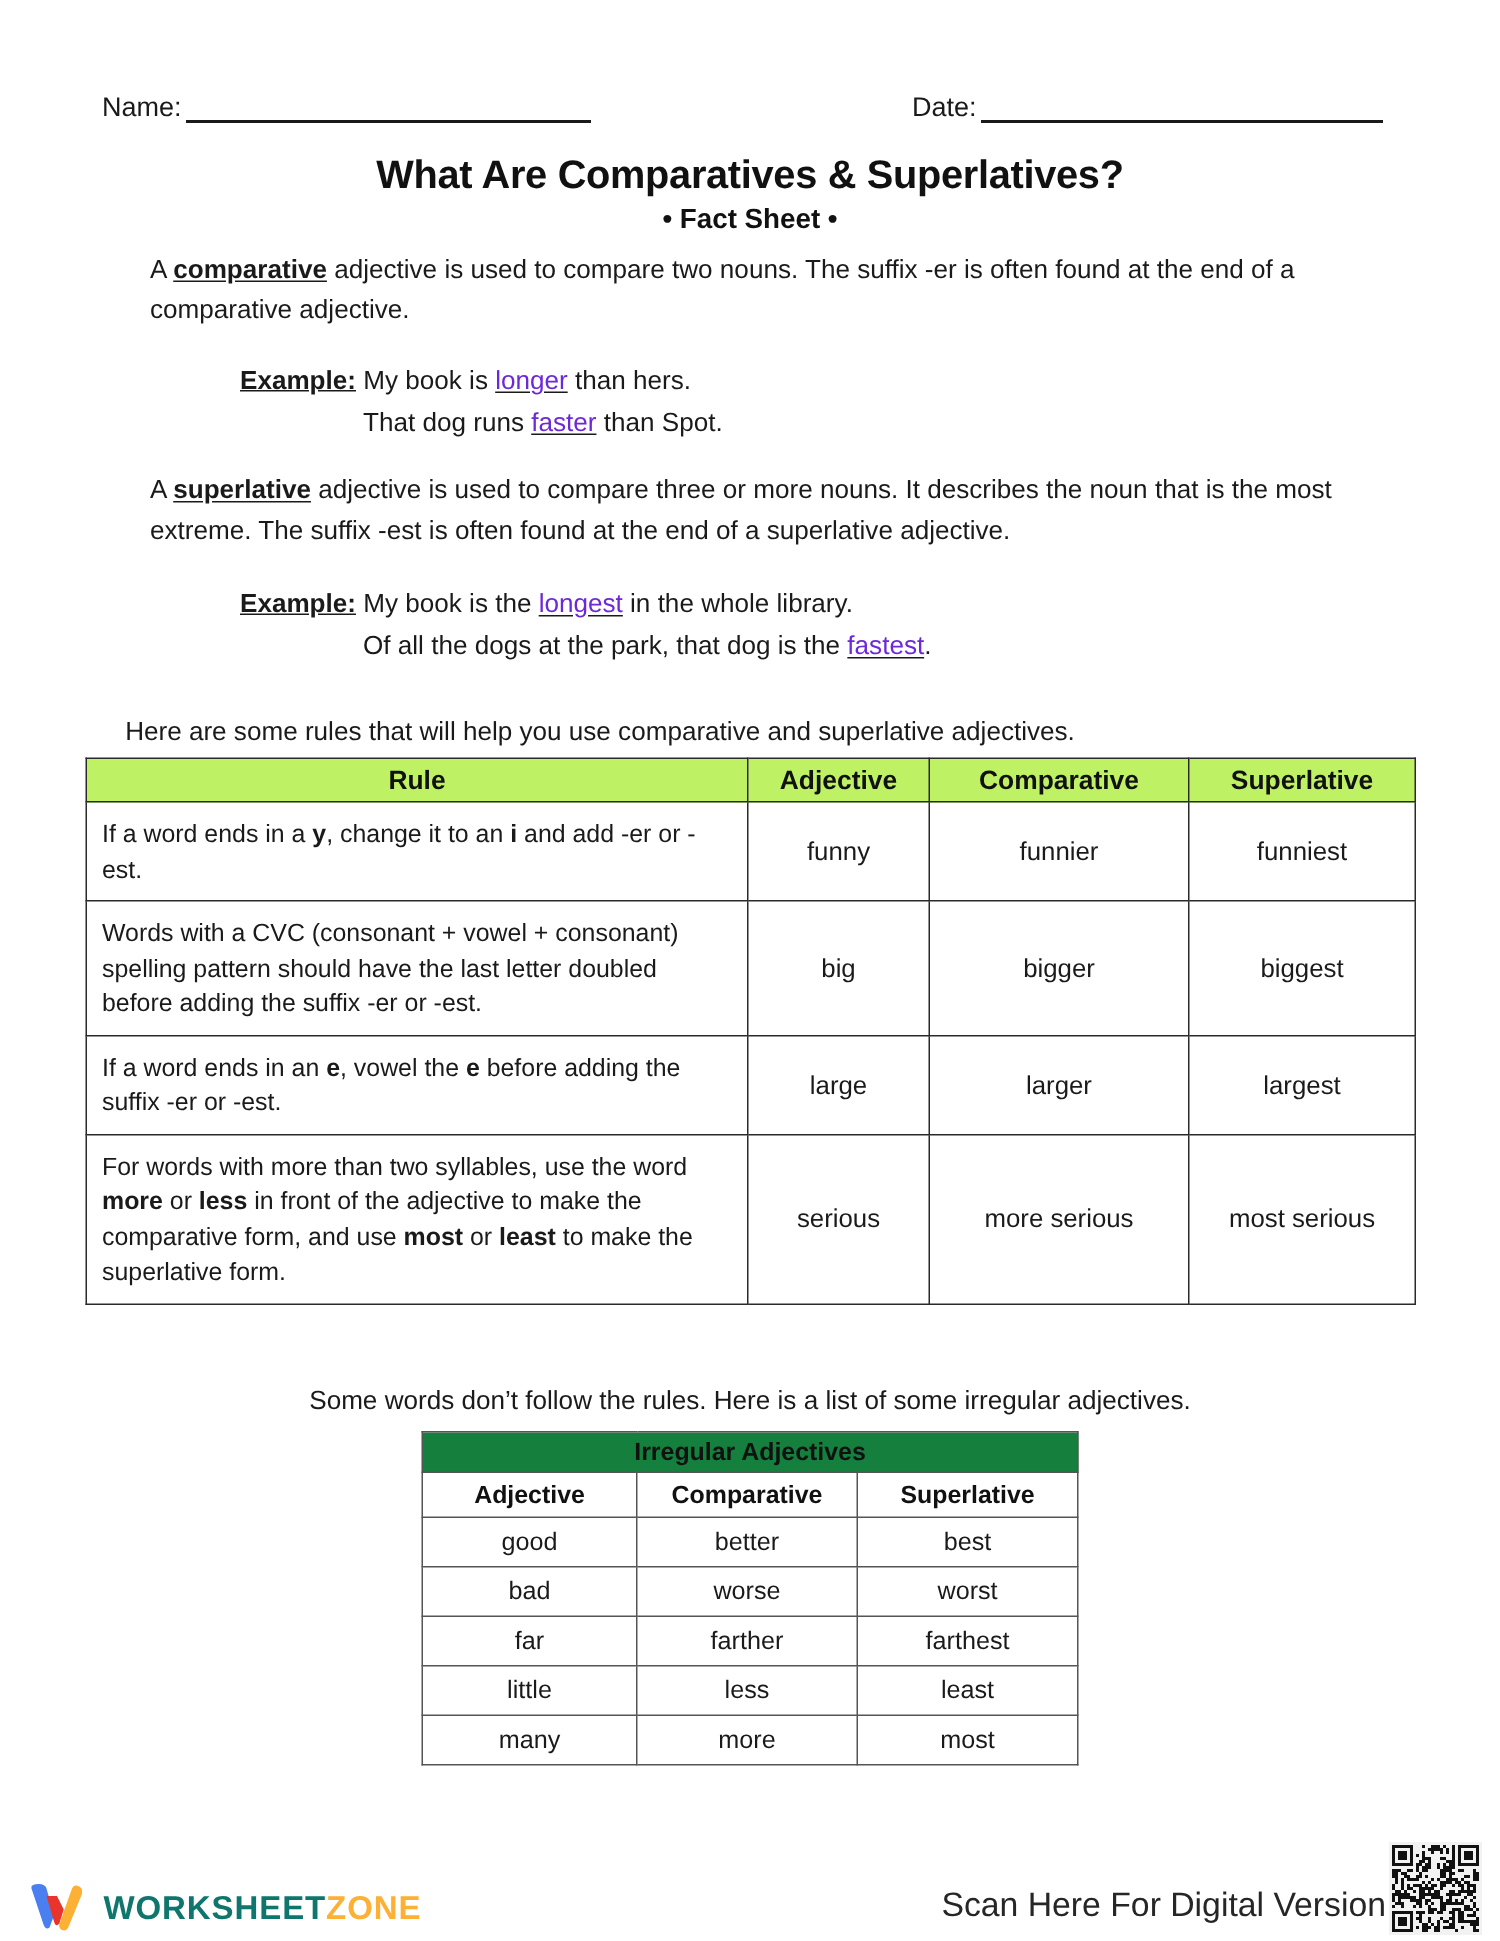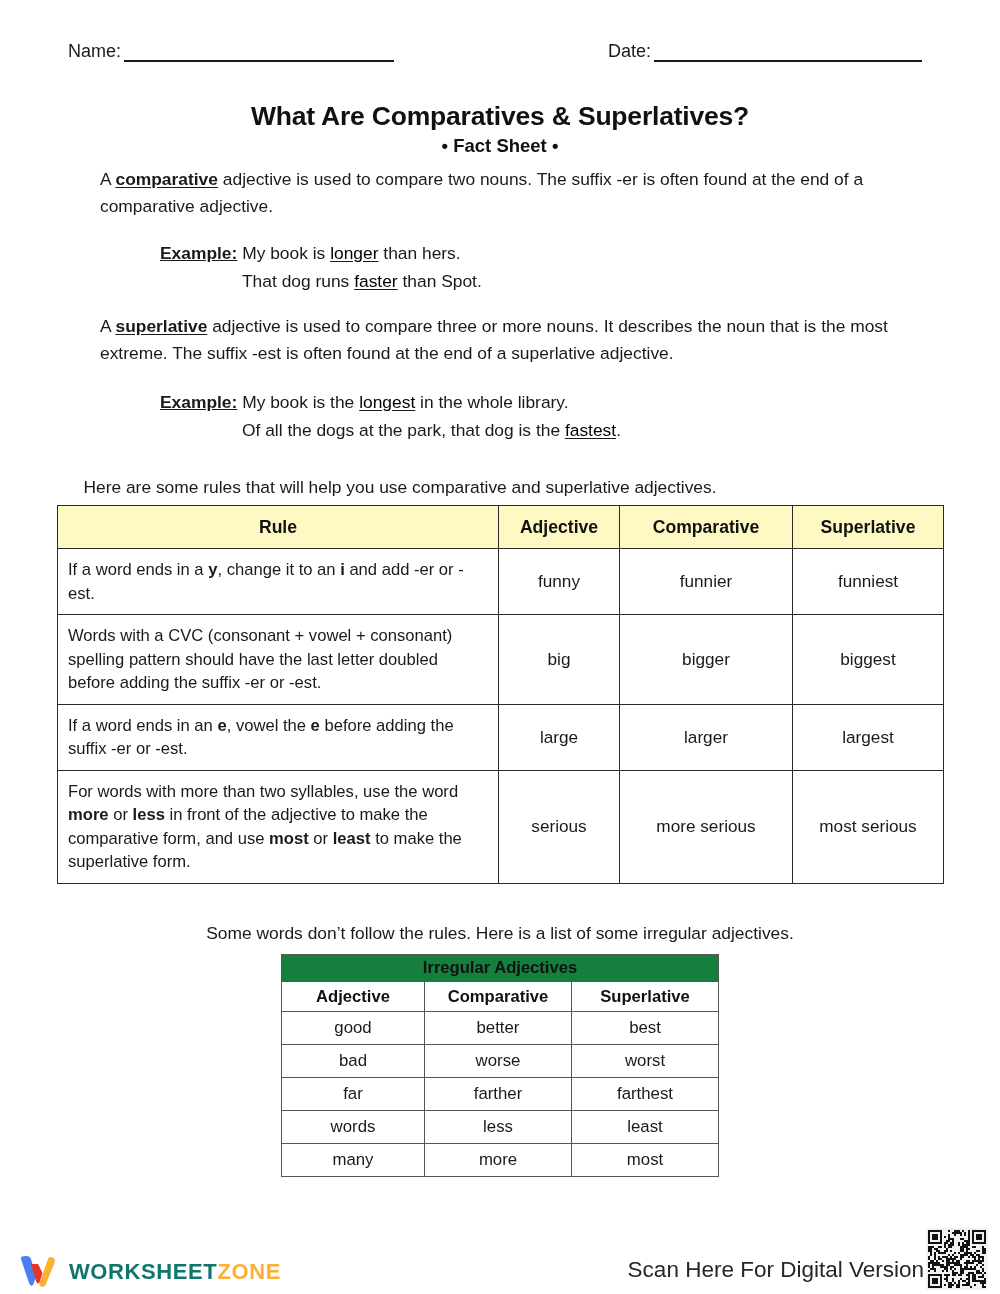--- a/index.html
+++ b/index.html
@@ -20,21 +20,21 @@
   .page {
     position: relative;
     width: 1000px;
     height: 1294px;
     padding: 0;
   }
 
   
   .namedate {
     position: absolute;
-    top: 32px;
+    top: 52px;
     left: 68px;
     right: 78px;
     height: 30px;
     display: flex;
     align-items: flex-end;
   }
   .nd-group { display: flex; align-items: flex-end; }
   .nd-label {
     font-size: 18px;
     line-height: 20px;
@@ -93,21 +93,21 @@
     position: absolute;
     font-size: 17.4px;
     line-height: 28px;
     color: #1a1a1a;
   }
   .ex1 { top: 239px; left: 160px; }
   .ex2 { top: 388px; left: 160px; }
   .ex-lbl { font-weight: bold; text-decoration: underline; }
   .ex-line2 { padding-left: 82px; display: block; }
   .redword {
-    color: #000000;
+    color: #6d28d9;
     text-decoration: underline;
     text-decoration-color: #1a1a1a;
     text-underline-offset: 2px;
   }
 
   .intro {
     position: absolute;
     top: 477px;
     left: 0;
     width: 800px;
@@ -125,25 +125,25 @@
     border-collapse: collapse;
     table-layout: fixed;
     border: 1.6px solid #2a2a2a;
   }
   .rules-table th, .rules-table td {
     border: 1.2px solid #2a2a2a;
     padding: 0;
     vertical-align: middle;
   }
   .rules-table thead th {
-    background: #fef9c3;
+    background: #bef264;
     font-size: 17.6px;
     font-weight: bold;
     text-align: center;
-    height: 43px;
+    height: 29px;
     color: #111;
   }
   .rules-table td.rule-cell {
     text-align: left;
     font-size: 16.6px;
     line-height: 23.5px;
     padding: 9px 10px 9px 10px;
     color: #1a1a1a;
   }
   .rules-table td.word-cell {
@@ -360,21 +360,21 @@
           <td class="irr-cell">bad</td>
           <td class="irr-cell">worse</td>
           <td class="irr-cell">worst</td>
         </tr>
         <tr>
           <td class="irr-cell">far</td>
           <td class="irr-cell">farther</td>
           <td class="irr-cell">farthest</td>
         </tr>
         <tr>
-          <td class="irr-cell">words</td>
+          <td class="irr-cell">little</td>
           <td class="irr-cell">less</td>
           <td class="irr-cell">least</td>
         </tr>
         <tr>
           <td class="irr-cell">many</td>
           <td class="irr-cell">more</td>
           <td class="irr-cell">most</td>
         </tr>
       </tbody>
   </table>

